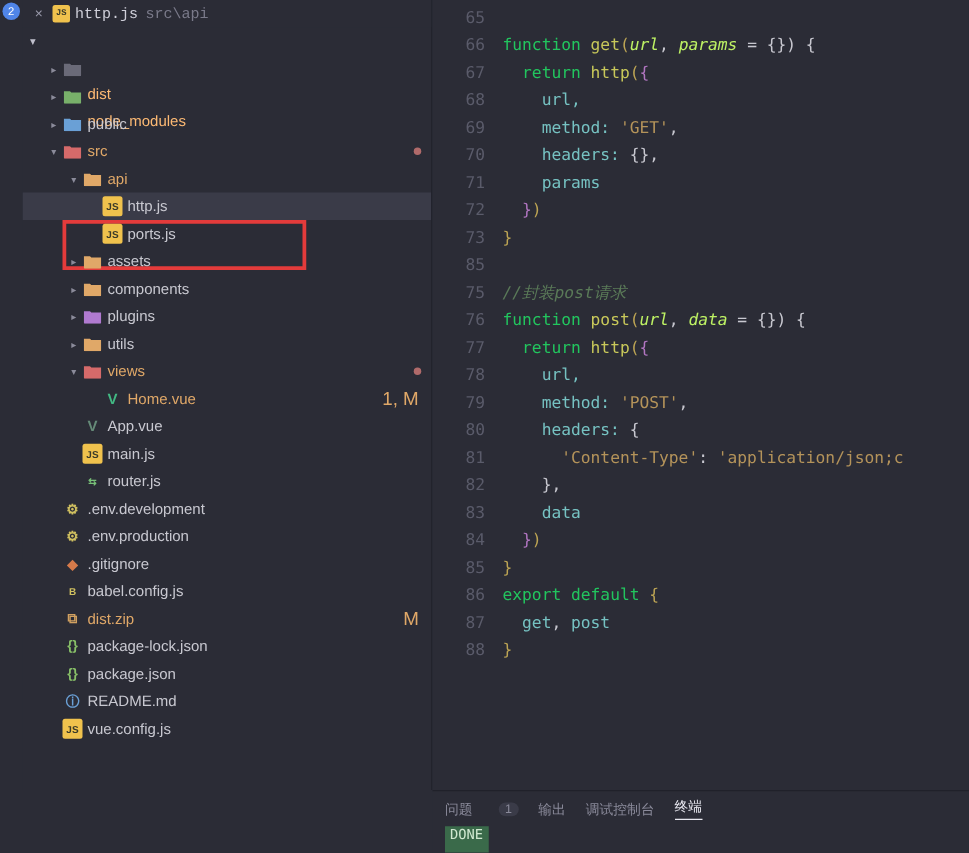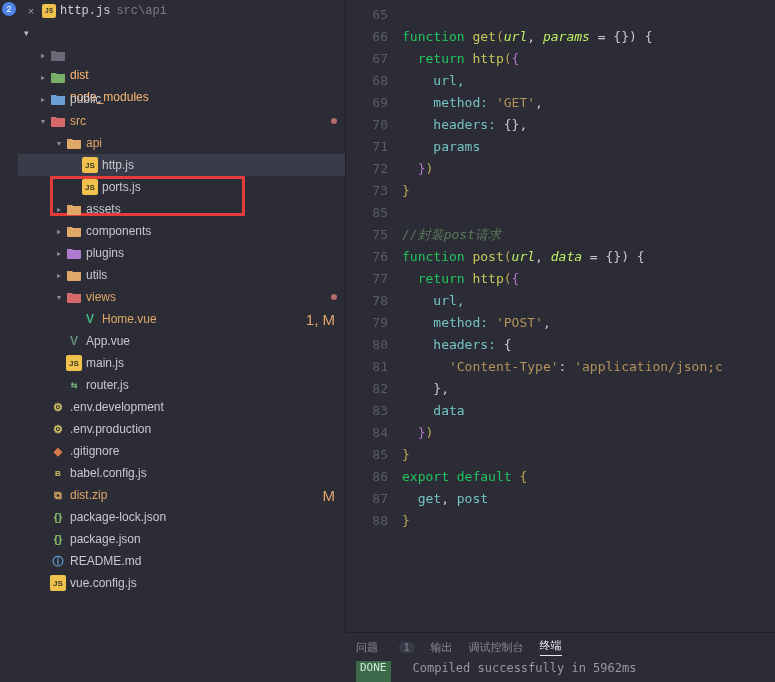--- a/index.html
+++ b/index.html
@@ -446,15 +446,14 @@
     <div class="panel-tab">
         <span>问题</span>
         <span class="panel-count">1</span>
       </div>
     <div class="panel-tab">输出</div>
     <div class="panel-tab">调试控制台</div>
     <div class="panel-tab active">终端</div>
   </div>
   <div class="panel-body">
     <span class="done-badge">DONE</span>
-    <span>Compiled successfully in 5962ms</span>
   </div>
 </div>
 
 </body></html>

